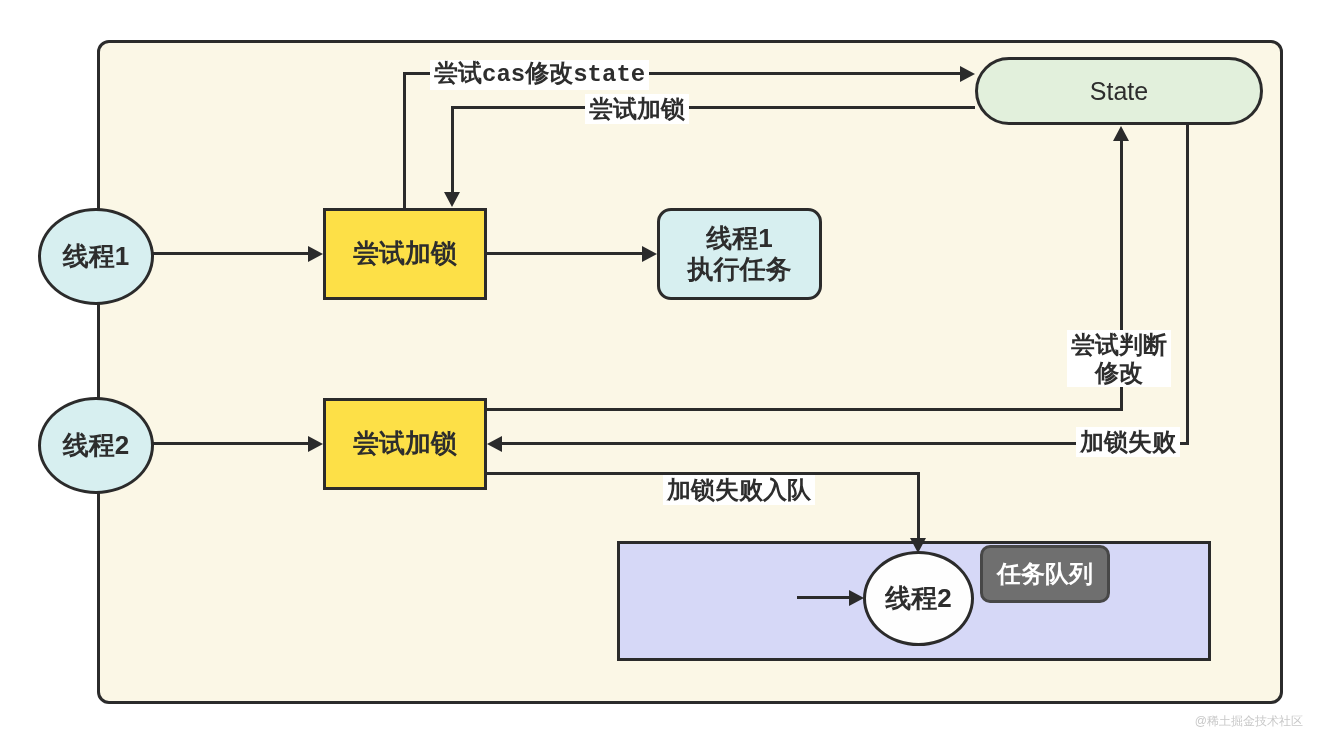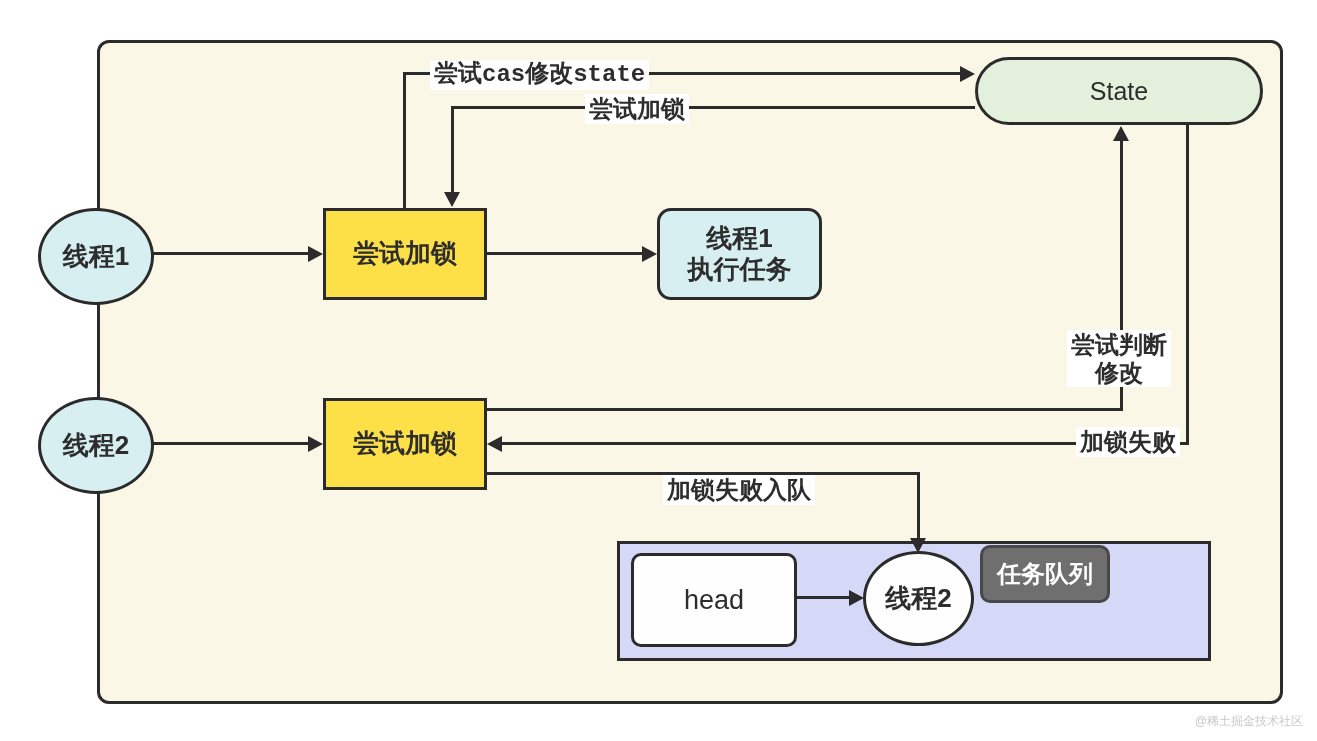--- a/index.html
+++ b/index.html
@@ -195,23 +195,20 @@
   </div>
 
   <div class="node state-pill" style="left:975px; top:57px;">
     <span>State</span>
   </div>
 
   <div class="node queue-tag" style="left:980px; top:513px;margin-top:32px;">
     <span>任务队列</span>
   </div>
 
-  <div class="node white-node head-box" style="left:631px; top:553px;">
-    <span>head</span>
-  </div>
 
   <div class="node white-node queue-circle" style="left:863px; top:551px;">
     <span>线程2</span>
   </div>
 
   <div class="watermark">@稀土掘金技术社区</div>
 
 </div>
 
 </body></html>

